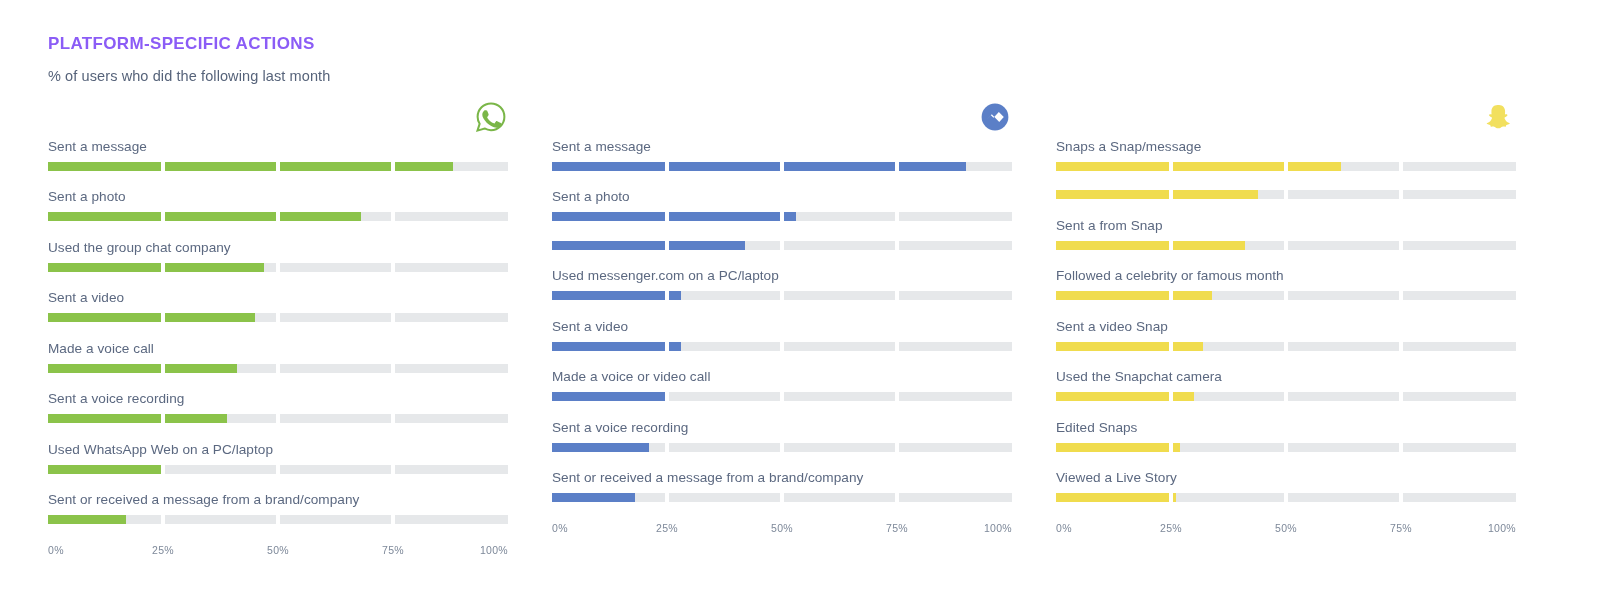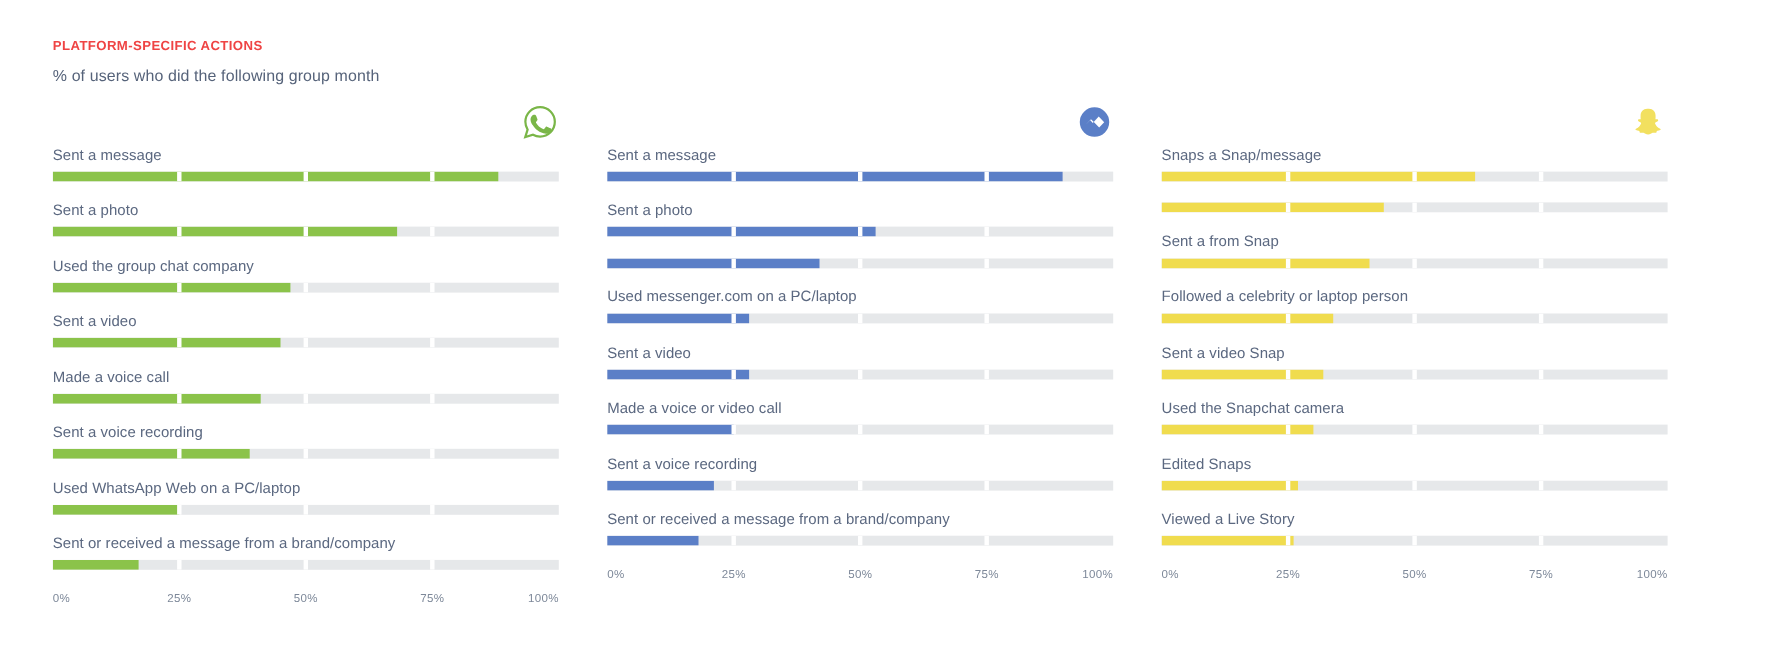--- a/index.html
+++ b/index.html
@@ -11,24 +11,24 @@
     font-family: "Liberation Sans", sans-serif;
     overflow: hidden;
   }
   .page {
     position: relative;
     width: 1612px;
     height: 605px;
     padding: 34px 0 0 48px;
   }
   .chart-title {
-    font-size: 12px;
+    font-size: 17px;
     font-weight: bold;
     letter-spacing: 0.35px;
-    color: #ef4444;
+    color: #8b5cf6;
     margin-bottom: 14px;
     text-transform: uppercase;
   }
   .chart-subtitle {
     font-size: 14.5px;
     font-weight: normal;
     color: #56637a;
     letter-spacing: 0.1px;
     margin-bottom: 6px;
   }
@@ -106,21 +106,21 @@
   .axis-tick.t50 { left: 50%; transform: translateX(-50%); }
   .axis-tick.t75 { left: 75%; transform: translateX(-50%); }
   .axis-tick.t100 { right: 0; }
 </style>
 </head>
 <body>
 
 <div class="page">
 
   <div class="chart-title">PLATFORM-SPECIFIC ACTIONS</div>
-  <div class="chart-subtitle">% of users who did the following group month</div>
+  <div class="chart-subtitle">% of users who did the following last month</div>
 
   <div class="columns">
 
     <div class="panel">
       <div class="panel-head">
         <svg class="panel-icon" viewBox="0 0 32 32">
           <path d="M16 3.2C9 3.2 3.4 8.8 3.4 15.8c0 2.4.7 4.7 1.9 6.6L3.3 28.8l6.6-2c1.8 1 3.9 1.6 6.1 1.6 7 0 12.6-5.6 12.6-12.6S23 3.2 16 3.2z" fill="none" stroke="#7ab648" stroke-width="1.9"></path>
           <path d="M12.2 10.4c-.3-.7-.6-.7-.9-.7h-.8c-.3 0-.8.1-1.2.6-.4.5-1.5 1.5-1.5 3.6s1.6 4.2 1.8 4.5c.2.3 3 4.8 7.5 6.5 3.7 1.4 4.5 1.1 5.3 1.1.8-.1 2.6-1.1 3-2.1.4-1 .4-1.9.3-2.1-.1-.2-.4-.3-.9-.5-.4-.2-2.6-1.3-3-1.4-.4-.2-.7-.2-1 .2-.3.5-1.1 1.4-1.3 1.7-.2.3-.5.3-.9.1-.4-.2-1.9-.7-3.6-2.2-1.3-1.2-2.2-2.6-2.5-3.1-.2-.4 0-.7.2-.9.2-.2.4-.5.6-.8.2-.3.3-.5.4-.8.1-.3.1-.6 0-.8-.1-.2-1-2.5-1.4-3.4z" fill="#7ab648"></path>
         </svg>
       </div>
@@ -362,21 +362,21 @@
             <div class="track">
               <div class="fill" style="width: 41%; background: rgb(240, 220, 78);"></div>
               <div class="seg-gaps">
                 <div class="seg-gap" style="left: calc(25% - 2px);"></div>
                 <div class="seg-gap" style="left: calc(50% - 2px);"></div>
                 <div class="seg-gap" style="left: calc(75% - 2px);"></div>
               </div>
             </div>
           </div>
           <div class="row">
-            <div class="row-label">Followed a celebrity or laptop person</div>
+            <div class="row-label">Followed a celebrity or famous month</div>
             <div class="track">
               <div class="fill" style="width: 34%; background: rgb(240, 220, 78);"></div>
               <div class="seg-gaps">
                 <div class="seg-gap" style="left: calc(25% - 2px);"></div>
                 <div class="seg-gap" style="left: calc(50% - 2px);"></div>
                 <div class="seg-gap" style="left: calc(75% - 2px);"></div>
               </div>
             </div>
           </div>
           <div class="row">

